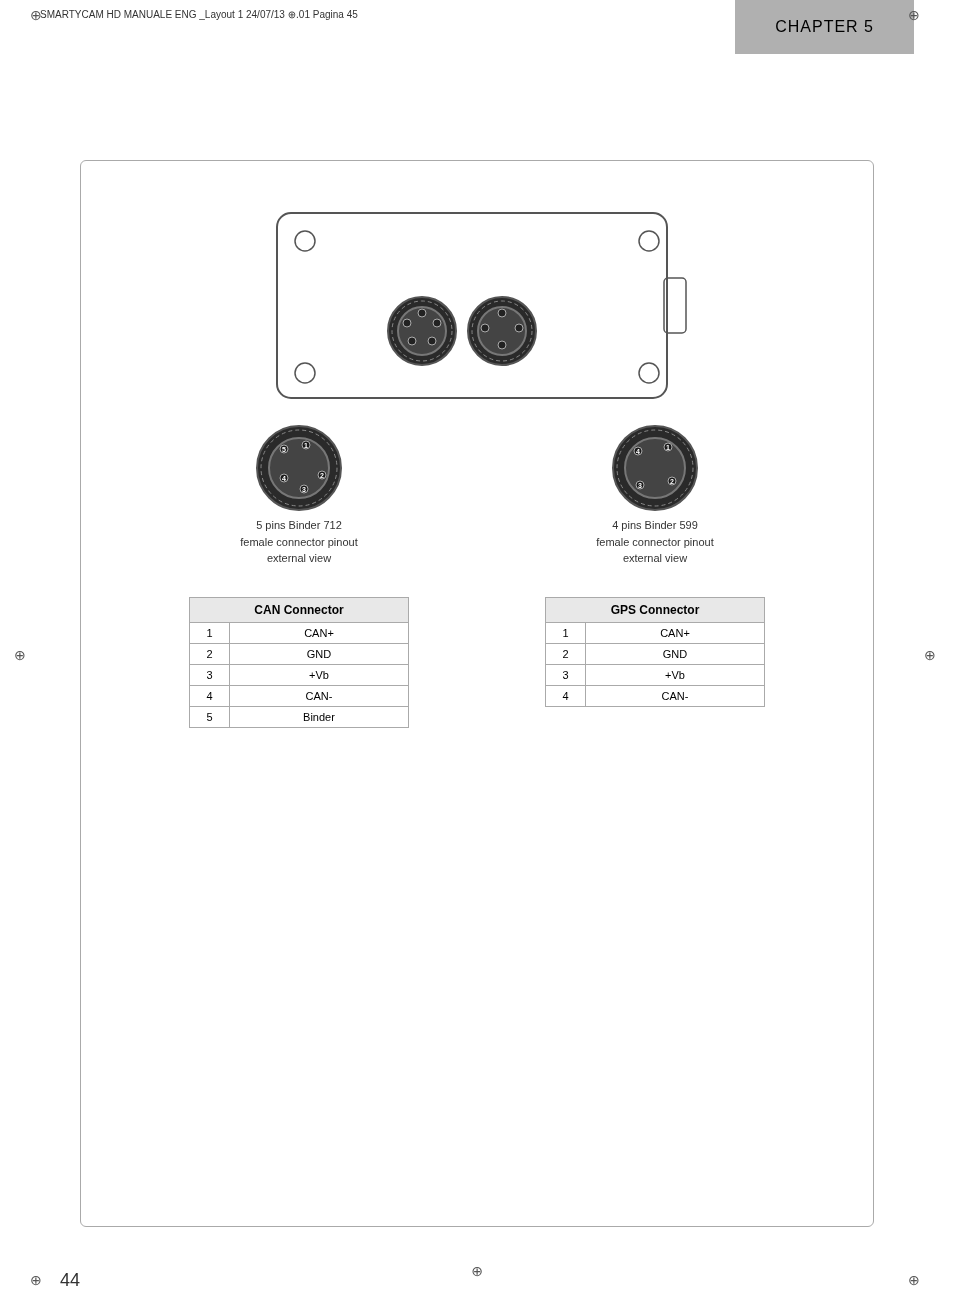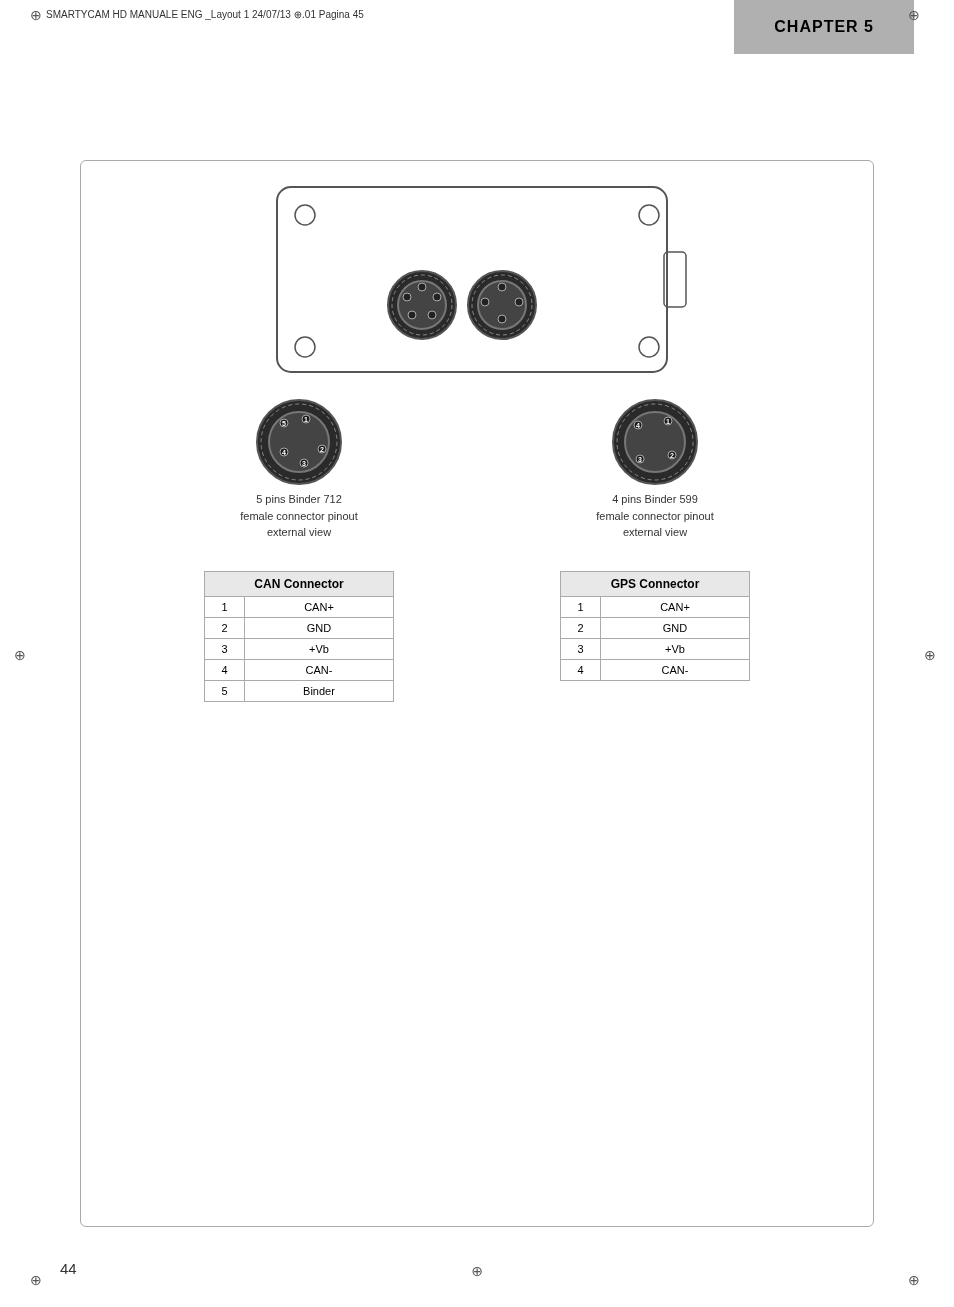--- a/index.html
+++ b/index.html
@@ -9,77 +9,77 @@
       background: #fff;
       font-family: Arial, Helvetica, sans-serif;
       position: relative;
       overflow: hidden;
     }
 
     
     .page-header {
       position: absolute;
       top: 8px;
-      left: 46px;
+      left: 40px;
       right: 40px;
       display: flex;
       justify-content: space-between;
       align-items: flex-start;
     }
     .header-text {
       font-size: 10px;
       color: #333;
       line-height: 1.4;
     }
     .chapter-badge {
       background: #b0b0b0;
       padding: 18px 40px;
       position: absolute;
       top: 0;
       right: 40px;
     }
     .chapter-badge-text {
       font-size: 16px;
-      font-weight: bold;
+      font-weight: normal;
       color: #000;
       letter-spacing: 1px;
     }
 
     
     .reg-mark {
       position: absolute;
       width: 16px;
       height: 16px;
     }
     .reg-mark::before {
       content: '⊕';
       font-size: 14px;
       color: #555;
     }
 
     
     .page-number {
       position: absolute;
-      bottom: 30px;
+      bottom: 16px;
       left: 60px;
-      font-size: 15px;
+      font-size: 18px;
       color: #333;
     }
 
     
     .main-box {
       position: absolute;
       top: 160px;
       left: 80px;
       right: 80px;
       bottom: 80px;
       border: 1px solid #aaa;
       border-radius: 6px;
       background: #fff;
-      padding: 16px 40px;
+      padding: 42px 40px;
     }
 
     
     .connector-diagrams {
       display: flex;
       justify-content: space-around;
       align-items: flex-start;
       margin-bottom: 30px;
     }
 
@@ -98,21 +98,21 @@
     .tables-row {
       display: flex;
       justify-content: space-around;
       align-items: flex-start;
       margin-top: 10px;
     }
 
     .pin-table {
       border-collapse: collapse;
       font-size: 11px;
-      width: 190px;
+      width: 220px;
     }
 
     .pin-table thead tr th {
       background: #e8e8e8;
       border: 1px solid #aaa;
       padding: 5px 10px;
       text-align: center;
       font-weight: bold;
       font-size: 12px;
     }

